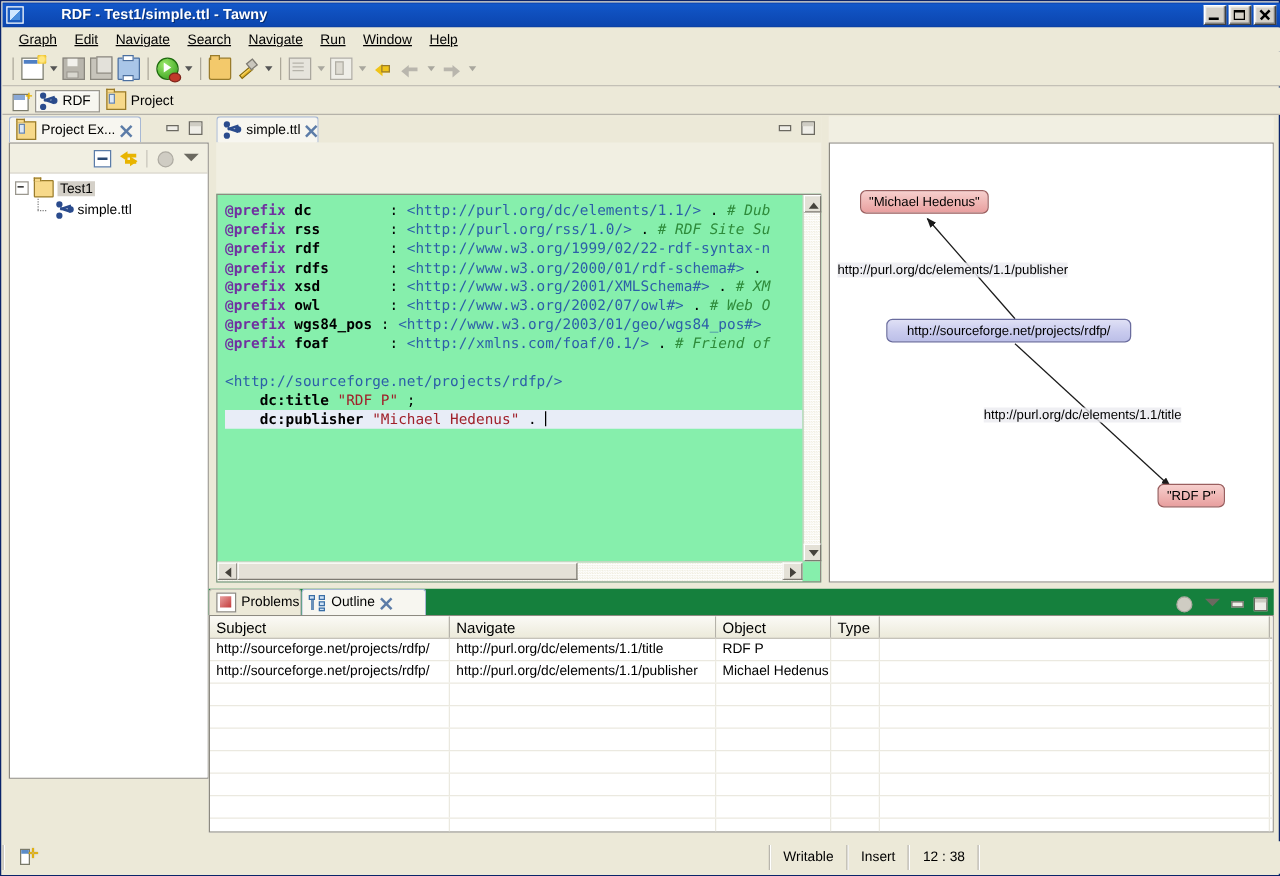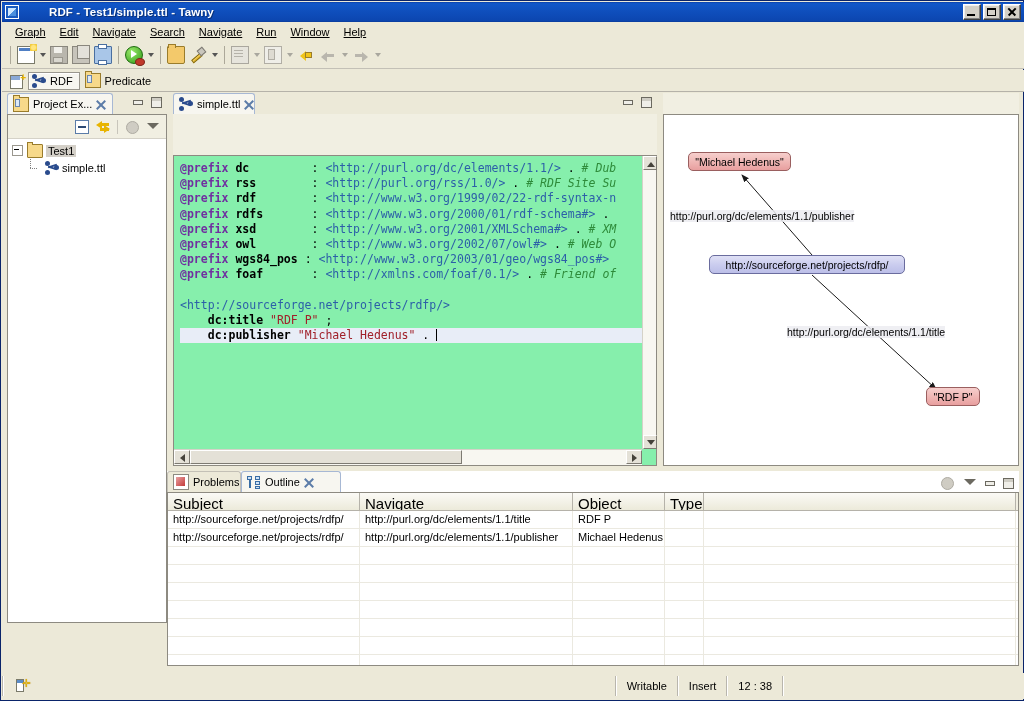--- a/index.html
+++ b/index.html
@@ -210,26 +210,26 @@
   .gnode{position:absolute;display:flex;align-items:center;justify-content:center;
     border-radius:5px;font-size:10.5px;white-space:nowrap;box-sizing:border-box;cursor:pointer;padding:0 7px;height:19px;}
   .gnode.lit{background:linear-gradient(to bottom,#f6cfcd 0%,#efb5b3 55%,#e89f9f 100%);
     border:1px solid #9a5f5f;color:#000;}
   .gnode.res{background:linear-gradient(to bottom,#dfe0f5 0%,#c9cbee 55%,#bcbfe8 100%);
     border:1px solid #6a6c9e;color:#000;}
   .glabel{position:absolute;font-size:10.5px;color:#000;white-space:nowrap;background:rgba(235,235,240,.82);}
 
   
   #outlineview{left:166px;top:470px;width:852px;height:195px;}
-  #outlineview .view-tabrow{background:#ffffff;}
+  #outlineview .view-tabrow{background:#15803d;}
   .vtab.t1{left:0;width:74px;background:#ece9d8;border-color:#c3c0b6;}
   .vtab.t2{left:74px;width:100px;background:#f7f6f0;}
   .tbl{position:absolute;inset:0;background:#fff;overflow:hidden;}
   .tbl-head{display:flex;height:17px;background:#f1efe2;border-bottom:1px solid #b5b2a9;}
-  .th{font-size:15px;padding:2px 0 0 5px;box-sizing:border-box;
+  .th{font-size:12px;padding:2px 0 0 5px;box-sizing:border-box;
     border-right:1px solid #b5b2a9;background:linear-gradient(#fbfaf6,#eceada);
     white-space:nowrap;overflow:hidden;cursor:pointer;height:17px;}
   .tr{display:flex;height:17px;border-bottom:1px solid #ebe9e0;}
   .td{font-size:11px;padding:2px 0 0 5px;box-sizing:border-box;
     border-right:1px solid #ebe9e0;white-space:nowrap;overflow:hidden;}
   .ic-problems{width:14px;height:14px;position:relative;flex:none;background:#fff;border:1px solid #8d8a81;}
   .ic-problems:before{content:"";position:absolute;left:2px;top:2px;width:9px;height:9px;
     background:linear-gradient(135deg,#e8a0a0,#c43b3b);}
   .ic-outline{width:14px;height:13px;position:relative;flex:none;}
   .ic-outline span{position:absolute;width:5px;height:4px;border:1px solid #3a6ea5;background:#cfe3f7;box-sizing:border-box;}
@@ -341,21 +341,21 @@
           <span></span>
           <span></span>
           <span></span>
           <i></i>
           <i class="b"></i>
         </span>
       <span class="persp-lbl">RDF</span>
     </span>
     <span class="persp-item">
       <span class="ic-resource"></span>
-      <span class="persp-lbl">Predicate</span>
+      <span class="persp-lbl">Project</span>
     </span>
   </div>
 
   <div class="view" id="projexp">
     <div class="view-tabrow">
       <div class="vtab">
         <span class="ic-resource"></span>
         <span class="vtab-lbl">Project Ex...</span>
         <span class="vclose sq"></span>
       </div>

